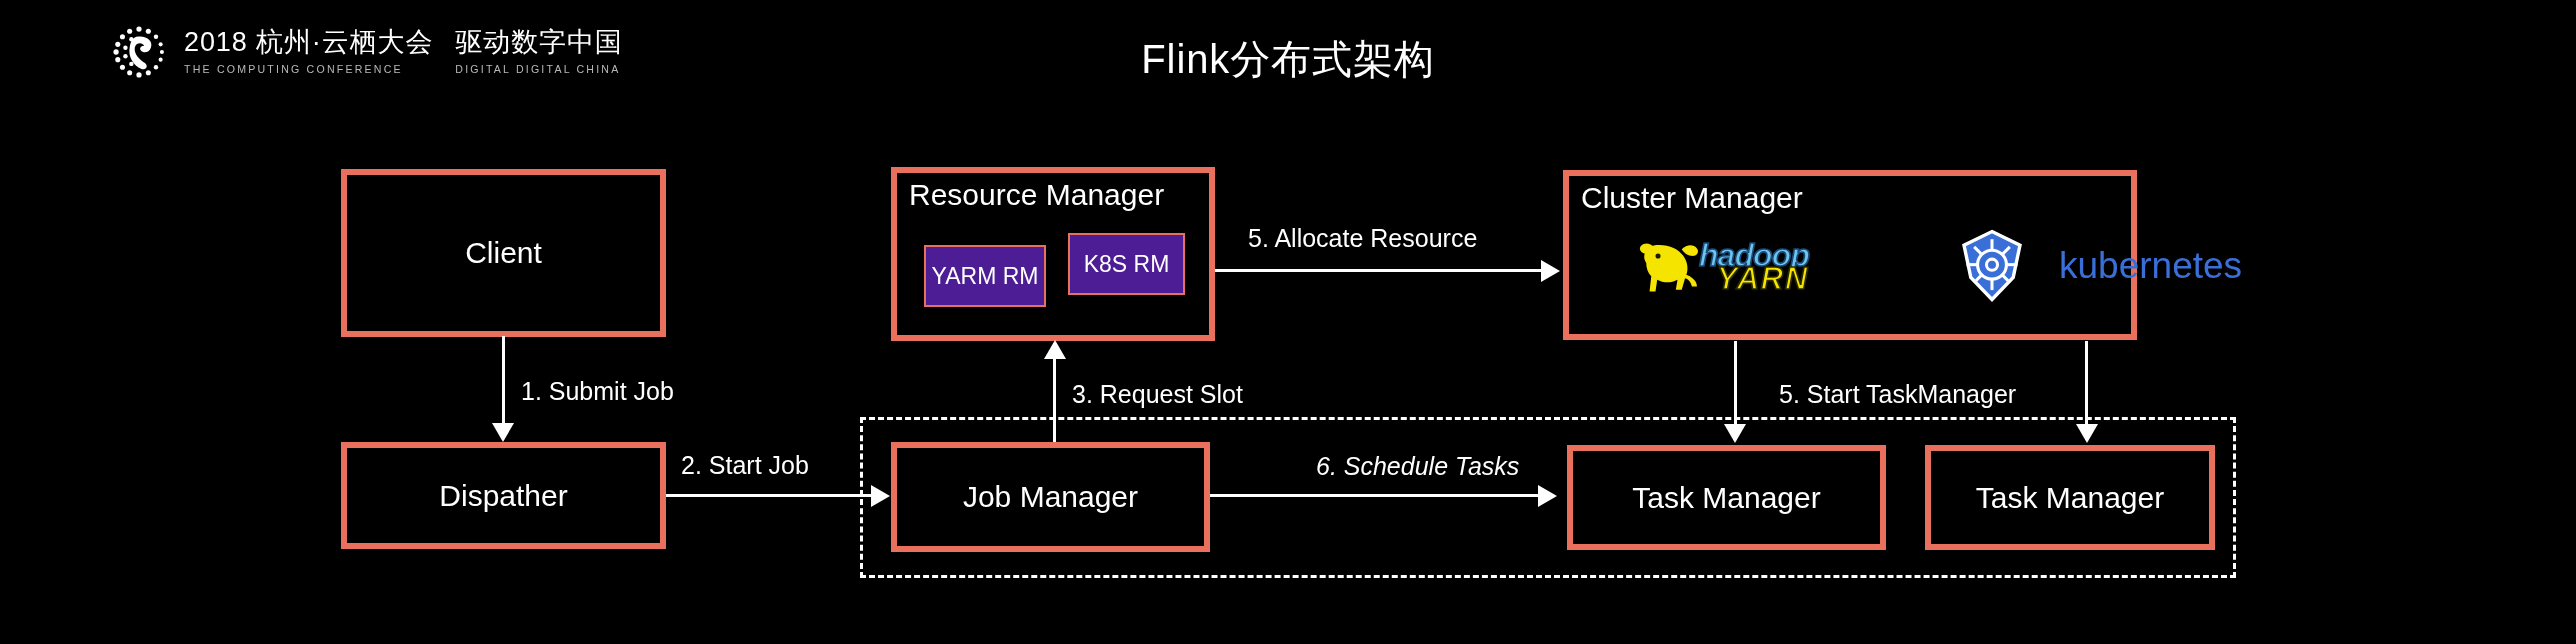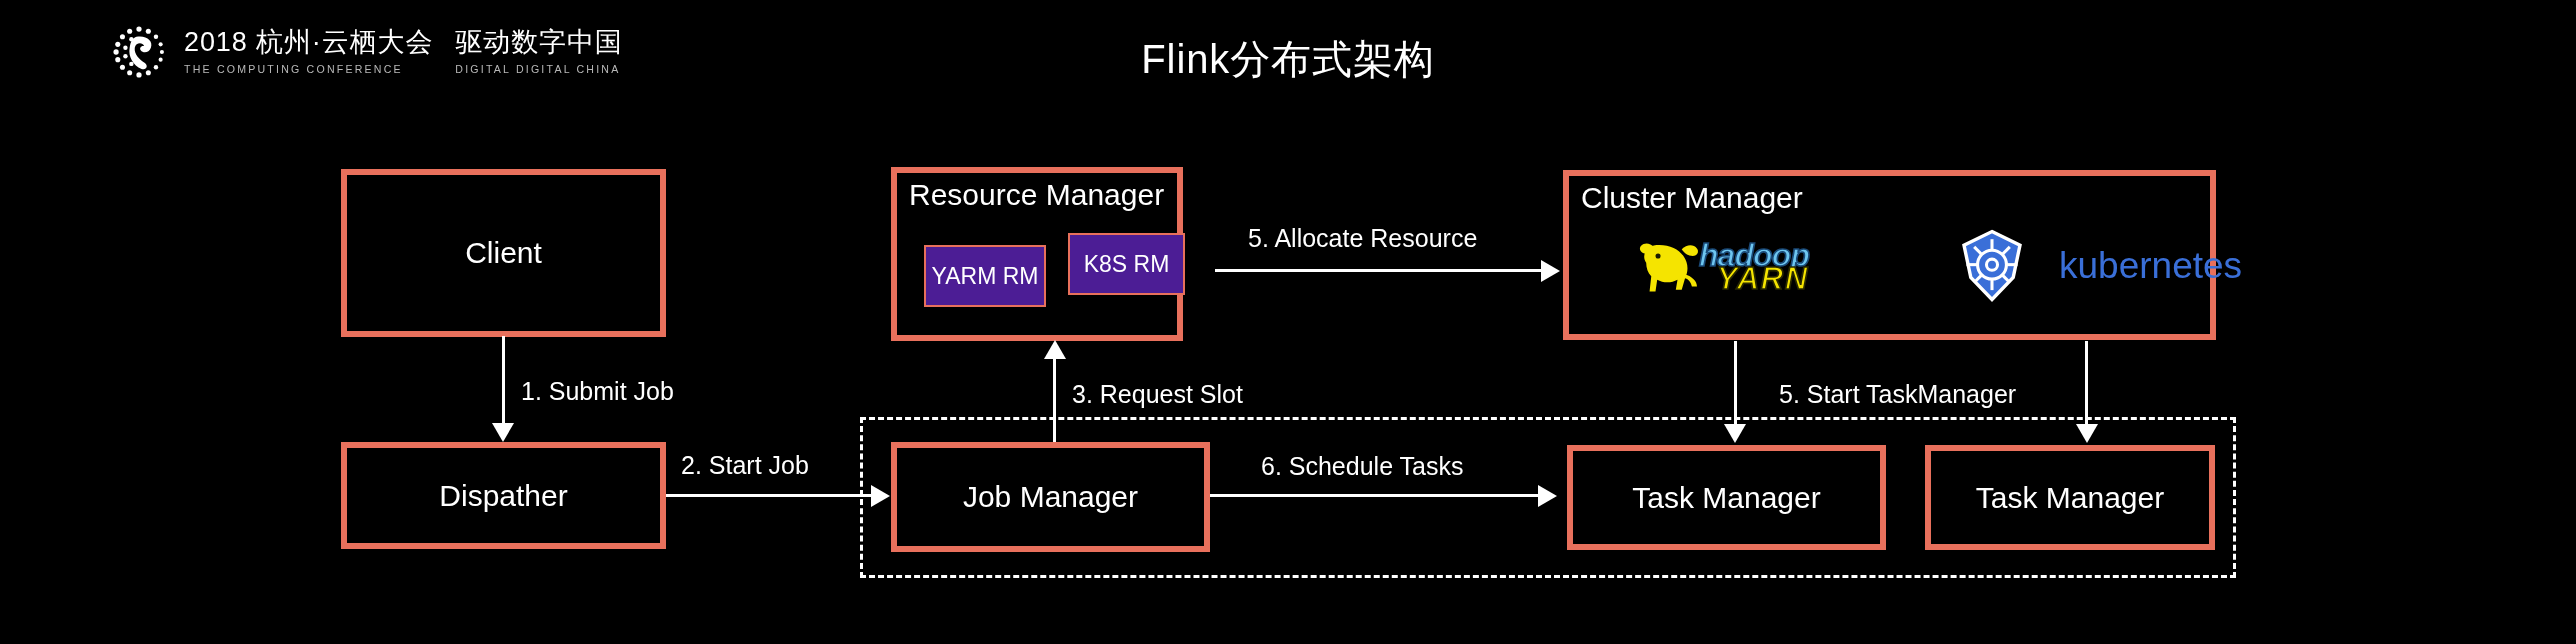--- a/index.html
+++ b/index.html
@@ -240,31 +240,31 @@
   <div class="dashed-region" style="left:860px; top:417px; width:1376px; height:161px;"></div>
 
   <div class="node" style="left:341px; top:169px; width:325px; height:168px;">
     <span class="node-label">Client</span>
   </div>
 
   <div class="node" style="left:341px; top:442px; width:325px; height:107px;">
     <span class="node-label">Dispather</span>
   </div>
 
-  <div class="node titled" style="left:891px; top:167px; width:292px; height:174px;">
+  <div class="node titled" style="left:891px; top:167px; width:324px; height:174px;">
     <span class="box-title">Resource Manager</span>
     <div class="subnode" style="left:27px; top:72px; width:122px; height:62px;">
       <span class="subnode-label">YARM RM</span>
     </div>
     <div class="subnode" style="left:171px; top:60px; width:117px; height:62px;">
       <span class="subnode-label">K8S RM</span>
     </div>
   </div>
 
-  <div class="node titled" style="left:1563px; top:170px; width:653px; height:170px;">
+  <div class="node titled" style="left:1563px; top:170px; width:574px; height:170px;">
     <span class="box-title">Cluster Manager</span>
 
     <div class="hadoop-logo" style="left:60px; top:58px;">
       <svg width="75" height="66" viewBox="0 0 88 78" aria-hidden="true">
         <g fill="#f5e400">
           <path d="M20 34 C14 26 20 14 32 13 C46 12 58 17 64 26
                    C70 34 70 44 66 52 L62 66 L55 66 L57 54
                    C50 58 40 58 33 54 L31 68 L24 68 L26 50
                    C22 46 20 40 20 34 Z"></path>
           <path d="M30 16 C24 10 18 10 14 14 C11 17 13 22 18 23
@@ -332,16 +332,16 @@
   <div class="edge-v" style="left:1734px; top:341px; height:85px;"></div>
   <div class="arrowhead arrow-down" style="left:1724px; top:424px;"></div>
 
   <div class="edge-v" style="left:2085px; top:341px; height:85px;"></div>
   <div class="arrowhead arrow-down" style="left:2076px; top:424px;"></div>
 
   <div class="edge-label" style="left:1779px; top:380px;">5. Start TaskManager</div>
 
   <div class="edge-h" style="left:1210px; top:494px; width:330px;"></div>
   <div class="arrowhead arrow-right" style="left:1538px; top:485px;"></div>
-  <div class="edge-label" style="left:1261px; top:452px;">6. Schedule Tasks</div>
+  <div class="edge-label" style="left:1316px; top:452px;font-style:italic;">6. Schedule Tasks</div>
 
 </div>
 
 
 </body></html>

